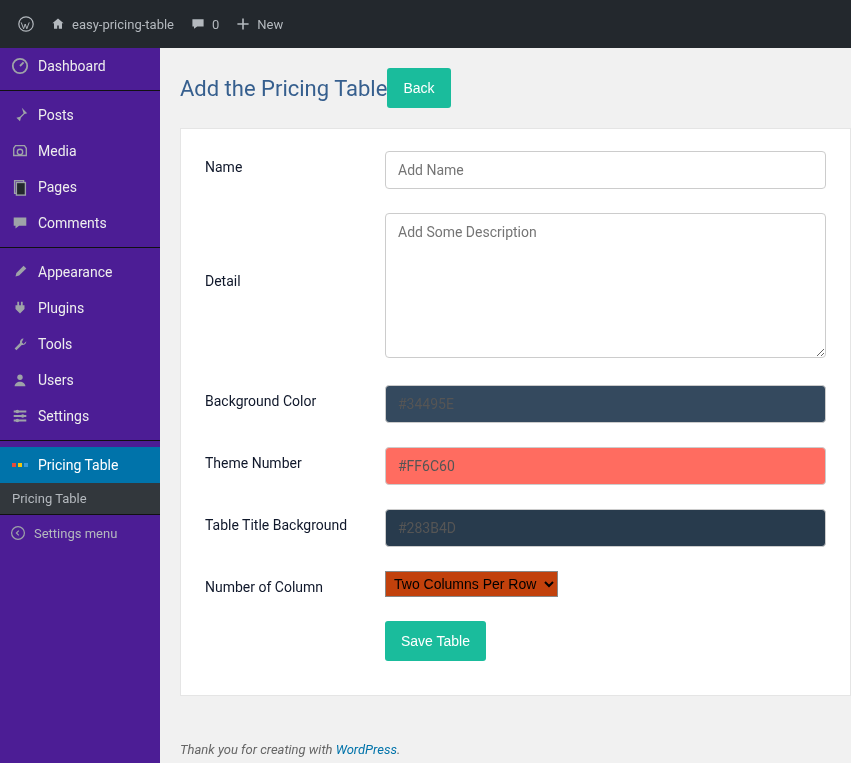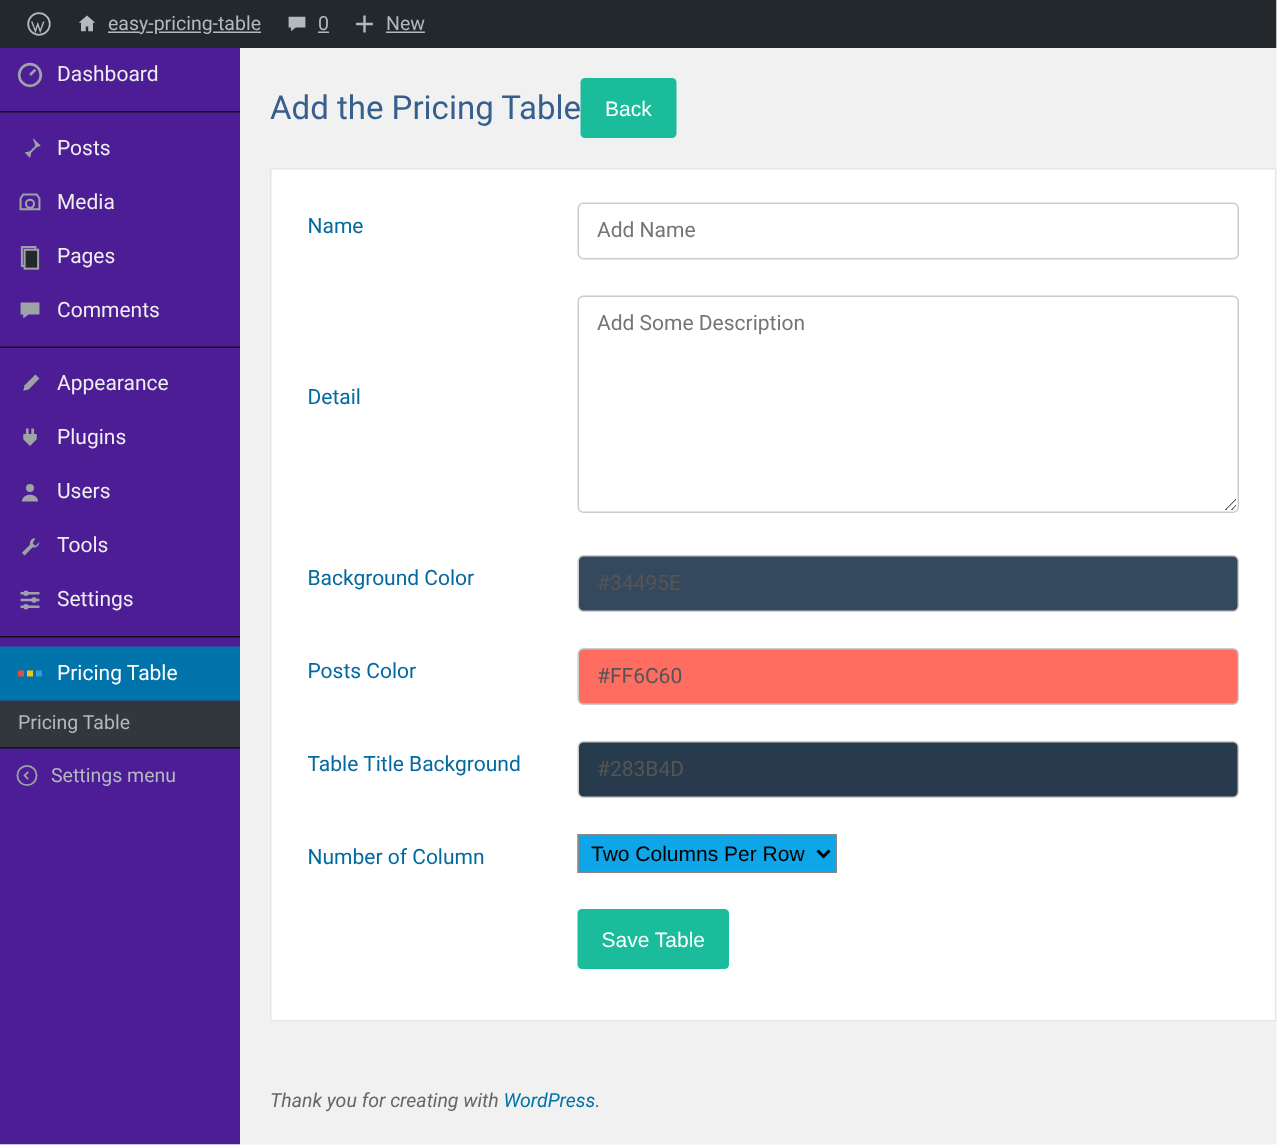--- a/index.html
+++ b/index.html
@@ -1,19 +1,19 @@
 <!DOCTYPE html>
 <html><head>
 <meta charset="utf-8">
 <style>
 * { margin: 0; padding: 0; box-sizing: border-box; }
 body { font-family: -apple-system, "Segoe UI", Roboto, "Helvetica Neue", sans-serif; font-size: 13px; color: #444; background: #f1f1f1; width: 851px; }
 
 
-.admin-bar { background: #23282d; height: 32px; display: flex; align-items: center; padding: 0 10px; color: #b4b9be; font-size: 13px; text-decoration: underline; }
+.admin-bar { background: #23282d; height: 48px; display: flex; align-items: center; padding: 0 10px; color: #b4b9be; font-size: 13px; }
 .admin-bar .ab-item { display: flex; align-items: center; padding: 0 8px; height: 32px; cursor: pointer; gap: 6px; }
 .admin-bar .icon { fill: #b4b9be; }
 
 
 .wrap { display: flex; }
 
 
 .sidebar { width: 160px; background: #4c1d95; color: #eee; }
 .menu { list-style: none; }
 .menu-item { display: flex; align-items: center; gap: 8px; padding: 8px 10px; color: #eee; cursor: pointer; font-size: 14px; position: relative; }
@@ -35,33 +35,33 @@
 
 
 .content { flex: 1; padding: 20px 0 0 20px; background: #f1f1f1; min-height: 731px; position: relative; }
 .page-head { display: flex; align-items: center; margin-bottom: 20px; }
 .page-title { font-size: 22px; color: #365f8e; font-weight: 400; }
 .btn-back, .btn-save { background: #1abc9c; color: #fff; border: none; padding: 12px 16px; font-size: 14px; border-radius: 3px; cursor: pointer; }
 
 .panel { background: #fff; border: 1px solid #e5e5e5; padding: 22px 24px; }
 .form-row { display: flex; align-items: flex-start; margin-bottom: 24px; }
 .form-row:last-child { margin-bottom: 12px; }
-.form-label { width: 180px; padding-top: 8px; font-size: 14px; color: #0369a1; }
+.form-label { width: 180px; padding-top: 8px; font-size: 14px; color: #0f172a; }
 .form-control { flex: 1; }
 .form-control input[type=text],
 .form-control textarea,
 .color-field {
   width: 100%; border: 1px solid #ccc; border-radius: 4px; padding: 10px 12px; font-size: 14px; color: #555; font-family: inherit;
 }
 .form-control textarea { height: 145px; resize: both; }
 .color-field { color: #fff; border: none; }
 .bg1 { background: #34495E; }
 .bg2 { background: #FF6C60; }
 .bg3 { background: #283B4D; }
-select { border: 1px solid #888; background: #0ea5e9; font-size: 14px; padding: 3px 4px; }
+select { border: 1px solid #888; background: #c2410c; font-size: 14px; padding: 3px 4px; }
 
 .footer { margin-top: 46px; font-style: italic; color: #666; font-size: 13px; }
 .footer a { color: #0073aa; text-decoration: none; }
 
 svg.icon { width: 18px; height: 18px; }
 svg.icon-sm { width: 16px; height: 16px; }
 </style>
 </head>
 <body>
 
@@ -153,33 +153,33 @@
         <span class="mi-icon">
             <svg class="icon" viewBox="0 0 20 20">
               <path d="M7 3v4H5v4l5 5 5-5V7h-2V3h-2v4H9V3z" fill="#9ea3a8"></path>
             </svg>
           </span>
         <span>Plugins</span>
       </li>
       <li class="menu-item">
         <span class="mi-icon">
             <svg class="icon" viewBox="0 0 20 20">
+              <path d="M14 4a4 4 0 00-4 5l-6 6 2 2 6-6a4 4 0 005-4l-3 3-2-2z" fill="#9ea3a8"></path>
+            </svg>
+          </span>
+        <span>Tools</span>
+      </li>
+      <li class="menu-item">
+        <span class="mi-icon">
+            <svg class="icon" viewBox="0 0 20 20">
               <circle cx="10" cy="7" r="3" fill="#9ea3a8"></circle>
               <path d="M4 17c0-3 3-5 6-5s6 2 6 5" fill="#9ea3a8"></path>
             </svg>
           </span>
         <span>Users</span>
-      </li>
-      <li class="menu-item">
-        <span class="mi-icon">
-            <svg class="icon" viewBox="0 0 20 20">
-              <path d="M14 4a4 4 0 00-4 5l-6 6 2 2 6-6a4 4 0 005-4l-3 3-2-2z" fill="#9ea3a8"></path>
-            </svg>
-          </span>
-        <span>Tools</span>
       </li>
       <li class="menu-item">
         <span class="mi-icon">
             <svg class="icon" viewBox="0 0 20 20">
               <path d="M3 5h14M3 10h14M3 15h14" stroke="#9ea3a8" stroke-width="2"></path>
               <circle cx="7" cy="5" r="2" fill="#9ea3a8"></circle>
               <circle cx="13" cy="10" r="2" fill="#9ea3a8"></circle>
               <circle cx="7" cy="15" r="2" fill="#9ea3a8"></circle>
             </svg>
           </span>
@@ -232,21 +232,21 @@
       </div>
 
       <div class="form-row">
         <div class="form-label">Background Color</div>
         <div class="form-control">
           <input type="text" class="color-field bg1" value="#34495E" style="">
         </div>
       </div>
 
       <div class="form-row">
-        <div class="form-label">Posts Color</div>
+        <div class="form-label">Theme Number</div>
         <div class="form-control">
           <input type="text" class="color-field bg2" value="#FF6C60" style="">
         </div>
       </div>
 
       <div class="form-row">
         <div class="form-label">Table Title Background</div>
         <div class="form-control">
           <input type="text" class="color-field bg3" value="#283B4D" style="">
         </div>

